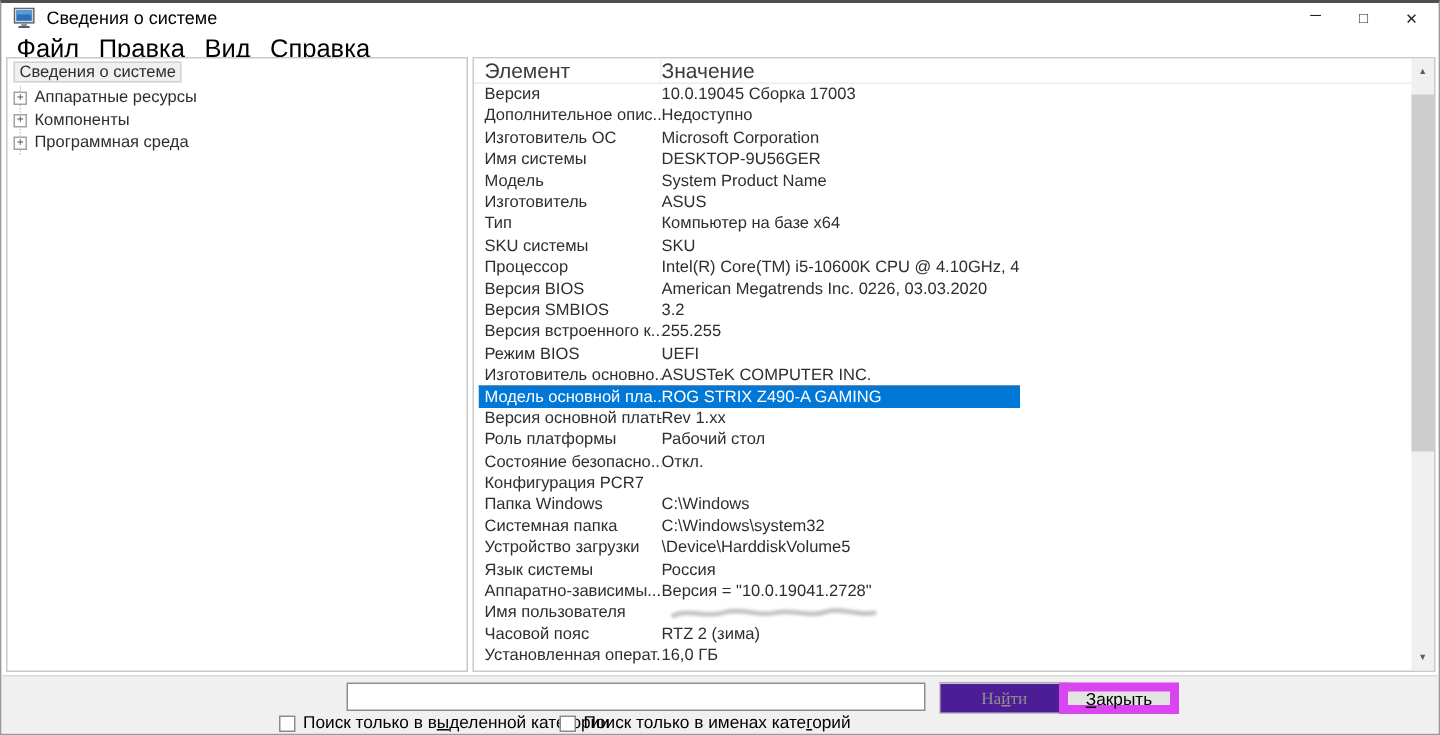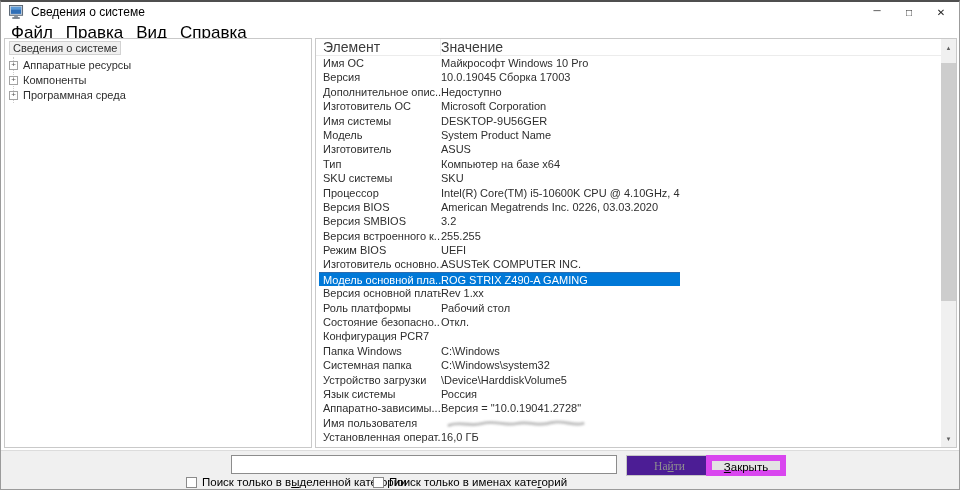--- a/index.html
+++ b/index.html
@@ -126,24 +126,20 @@
       </div>
     </div>
 
     <div class="list-panel">
       <div class="lv-header">
         <span class="h1">Элемент</span>
         <span class="h2">Значение</span>
       </div>
       <div class="lv-rows">
           <div class="lv-row">
-            <span class="c1">Имя ОС</span>
-            <span class="c2">Майкрософт Windows 10 Pro</span>
-          </div>
-          <div class="lv-row">
             <span class="c1">Версия</span>
             <span class="c2">10.0.19045 Сборка 17003</span>
           </div>
           <div class="lv-row">
             <span class="c1">Дополнительное опис...</span>
             <span class="c2">Недоступно</span>
           </div>
           <div class="lv-row">
             <span class="c1">Изготовитель ОС</span>
             <span class="c2">Microsoft Corporation</span>
@@ -231,20 +227,24 @@
             <span class="c1">Аппаратно-зависимы...</span>
             <span class="c2">Версия = "10.0.19041.2728"</span>
           </div>
           <div class="lv-row">
             <span class="c1">Имя пользователя</span>
             <span class="c2">
               <svg class="redact" viewBox="0 0 150 12">
                 <path d="M2 8 C14 3 24 10 38 6 C52 2 62 9 76 6 C90 3 100 10 114 5 C126 2 138 9 148 6" stroke="#c4c4c4" stroke-width="3.5" fill="none" stroke-linecap="round"></path>
               </svg>
             </span>
+          </div>
+          <div class="lv-row">
+            <span class="c1">Часовой пояс</span>
+            <span class="c2">RTZ 2 (зима)</span>
           </div>
           <div class="lv-row">
             <span class="c1">Установленная операт...</span>
             <span class="c2">16,0 ГБ</span>
           </div>
         </div>
       <div class="vscroll">
         <span class="varrow up">▲</span>
         <div class="vthumb"></div>
         <span class="varrow down">▼</span>

